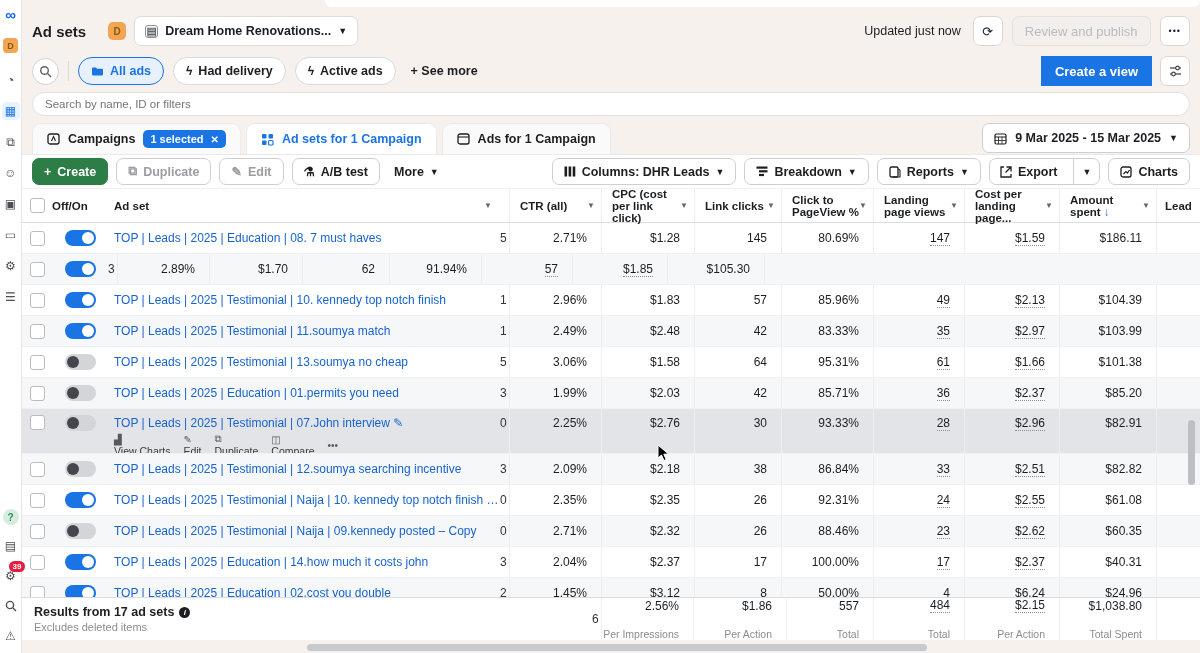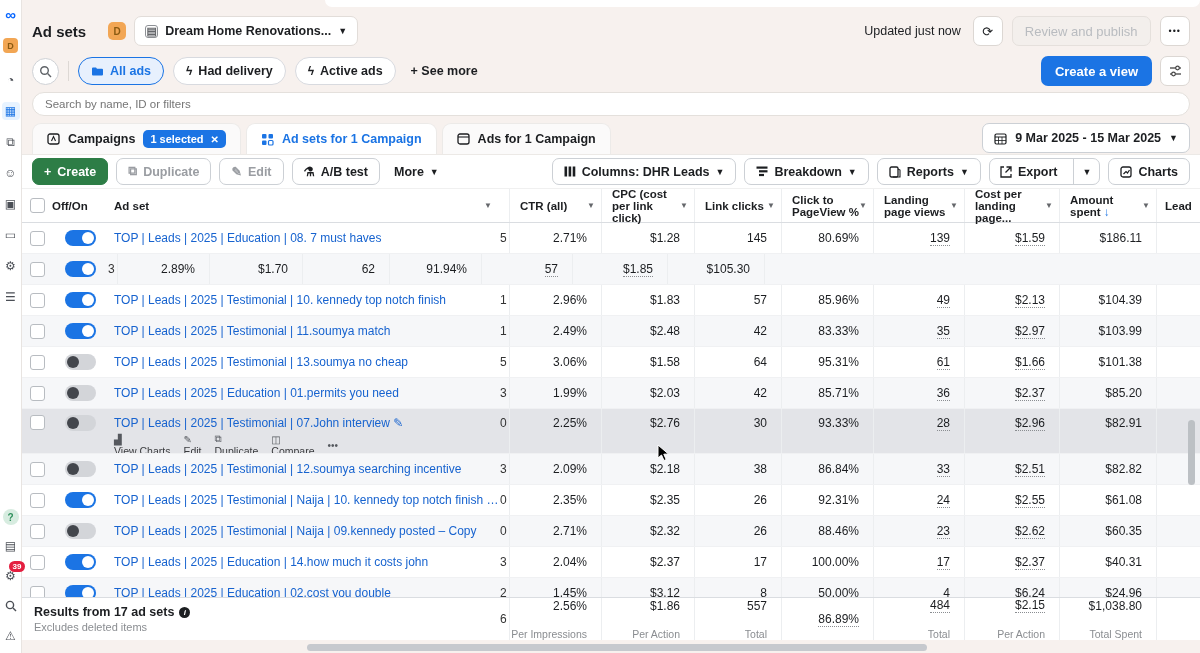--- a/index.html
+++ b/index.html
@@ -34,21 +34,21 @@
   .btn-disabled { background:#f3efec; border:1px solid #e5e0dc; color:#b9bcc0; border-radius:7px; height:30px; padding:12px 12px; font-size:13px; display:flex; align-items:center; }
 
   .filterbar { position:absolute; left:0; top:54px; width:1178px; height:34px; display:flex; align-items:center; padding:0 10px; gap:9px;justify-content:flex-end; }
   .search-circle { width:27px; height:27px; border:1px solid #cfd2d6; border-radius:50%; background:#fff; display:flex; align-items:center; justify-content:center; }
   .vdiv { width:1px; height:20px; background:#ddd8d4; }
   .pill { background:#fff; border:1px solid #d8dadf; border-radius:15px; height:28px; display:flex; align-items:center; gap:6px; padding:0 12px; font-size:12.5px; font-weight:bold; color:#1c1e21; }
   .pill.active { background:#e7f0fd; border:1px solid #1b74e4; color:#1b74e4; }
   .bolt { font-size:12px; }
   .see-more { font-size:12.5px; font-weight:bold; color:#1c1e21; display:flex; gap:6px; align-items:center; padding:0 6px; }
   .filter-right { margin-left:auto; display:flex; gap:8px; align-items:center; }
-  .btn-primary { background:#1b74e4; color:#fff; border:none; border-radius:7px; height:30px; padding:8px 14px; font-size:13px; font-weight:bold; display:flex; align-items:center; }
+  .btn-primary { background:#1b74e4; color:#fff; border:none; border-radius:0; height:30px; padding:8px 14px; font-size:13px; font-weight:bold; display:flex; align-items:center; }
   .sliders-btn { background:#fff; border:1px solid #dcd7d3; border-radius:7px; width:30px; height:30px; display:flex; align-items:center; justify-content:center; }
 
   .searchrow { position:absolute; left:10px; top:92px; width:1158px; }
   .searchrow input { width:100%; height:24px; border:1px solid #e4e0dc; border-radius:12px; background:#fff; padding:0 12px; font-size:11.5px; color:#65676b; font-family:"Liberation Sans",sans-serif; outline:none; }
 
   .tabsrow { position:absolute; left:0; top:122px; width:1178px; height:32px; display:flex; align-items:flex-end; padding:0 10px; gap:5px; }
   .tab { background:#fff; border:1px solid #eceae8; border-bottom:none; border-radius:9px 9px 0 0; height:31px; display:flex; align-items:center; gap:8px; padding:0 14px; font-size:12.5px; font-weight:bold; color:#1c1e21; }
   .tab.dim { background:#fbfafa; color:#1c1e21; }
   .tab.active { color:#1b74e4; }
   .sel-badge { background:#1b74e4; color:#fff; border-radius:5px; font-size:11px; font-weight:bold; padding:3px 7px; display:flex; align-items:center; gap:7px; }
@@ -381,21 +381,21 @@
             <div class="namewrap">
               <div class="name-link">TOP | Leads | 2025 | Education | 08. 7 must haves</div>
             </div>
           </div>
           <div class="cell c-frag">5</div>
           <div class="cell num c-ctr">2.71%</div>
           <div class="cell num c-cpc">$1.28</div>
           <div class="cell num c-clicks">145</div>
           <div class="cell num c-ctp">80.69%</div>
           <div class="cell num c-lpv">
-            <div class="dotted">139</div>
+            <div class="dotted">147</div>
           </div>
           <div class="cell num c-cplp">
             <div class="dotted">$1.59</div>
           </div>
           <div class="cell num c-spent">$186.11</div>
           <div class="cell c-lead"></div>
         </div>
         <div class="trow zebra">
           <div class="cell c-check">
             <div class="checkbox"></div>
@@ -702,23 +702,20 @@
           <span class="f-sub">Per Impressions</span>
         </div>
       <div class="cell num c-cpc">
           <span class="f-val">$1.86</span>
           <span class="f-sub">Per Action</span>
         </div>
       <div class="cell num c-clicks">
           <span class="f-val">557</span>
           <span class="f-sub">Total</span>
         </div>
-      <div class="cell num c-ctp">
-          <span class="f-val dotted">86.89%</span>
-        </div>
       <div class="cell num c-lpv">
           <span class="f-val dotted">484</span>
           <span class="f-sub">Total</span>
         </div>
       <div class="cell num c-cplp">
           <span class="f-val dotted">$2.15</span>
           <span class="f-sub">Per Action</span>
         </div>
       <div class="cell num c-spent">
           <span class="f-val">$1,038.80</span>

